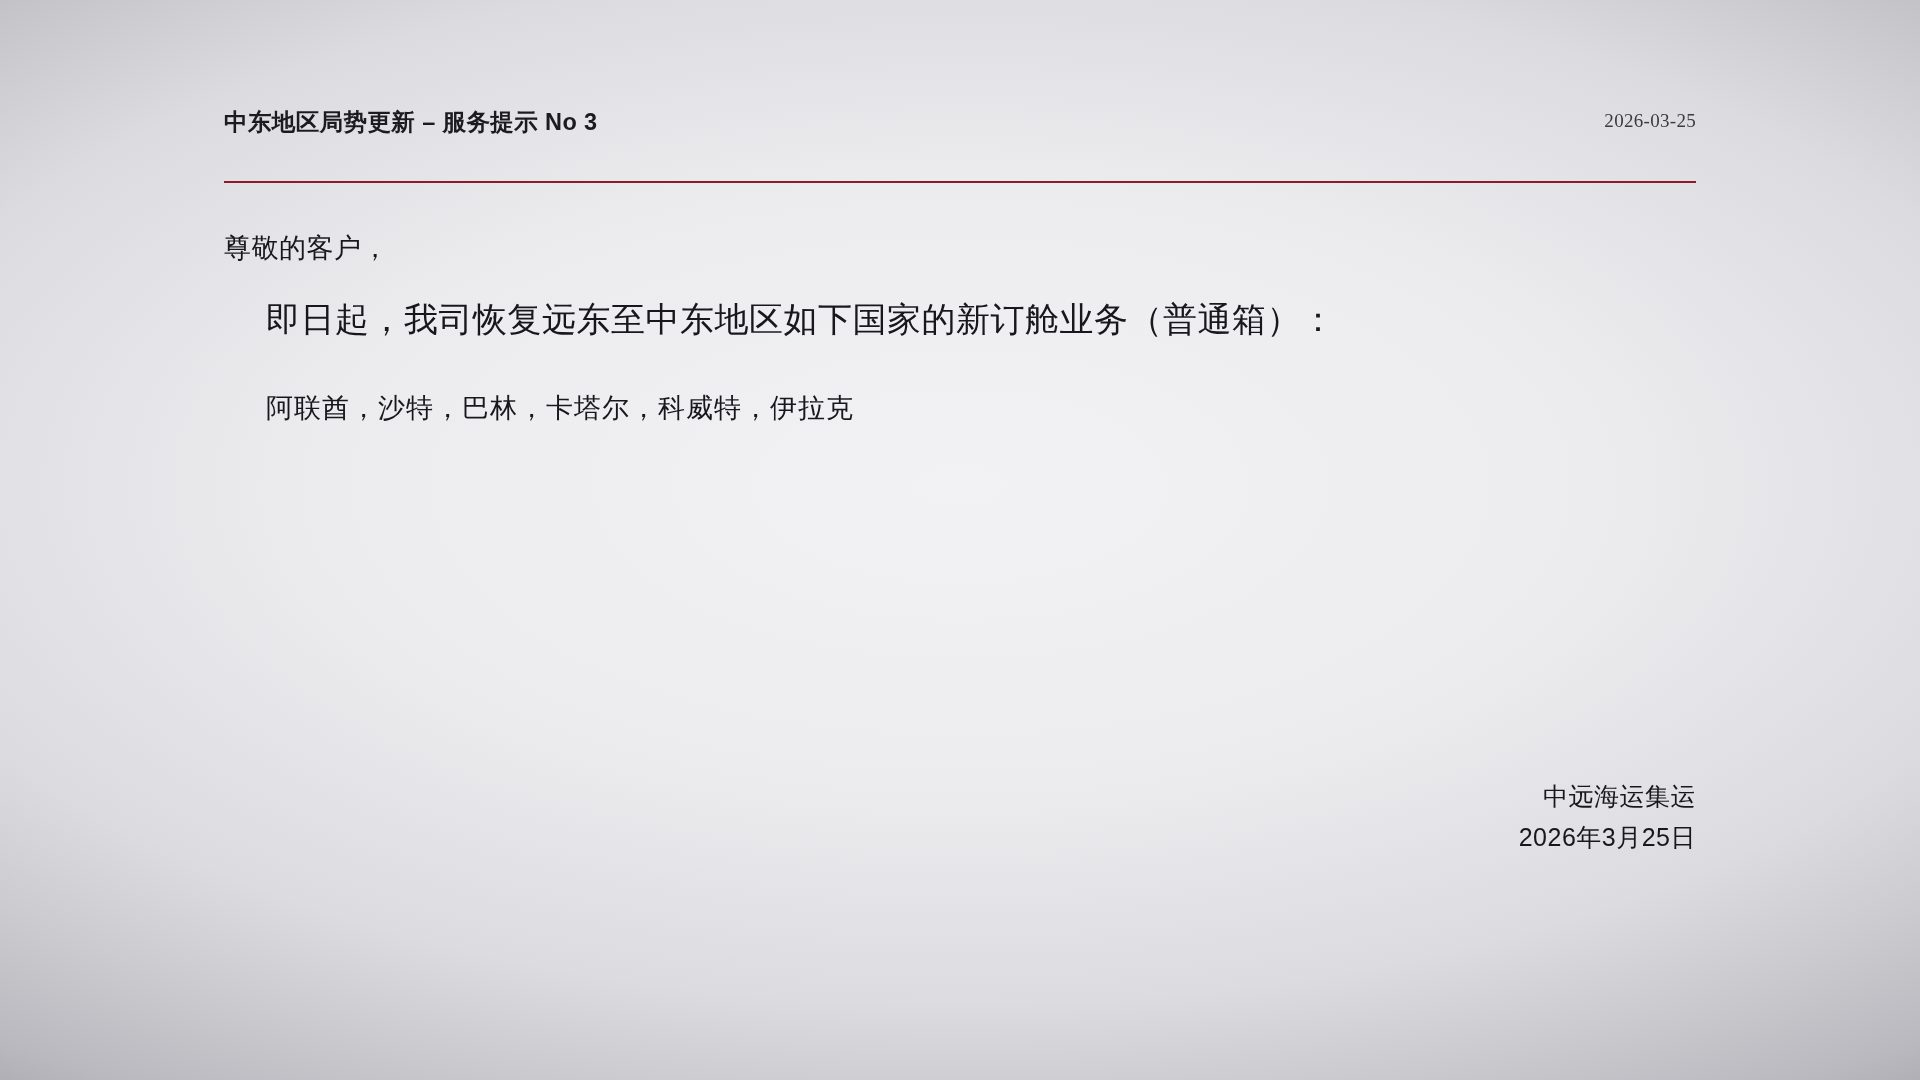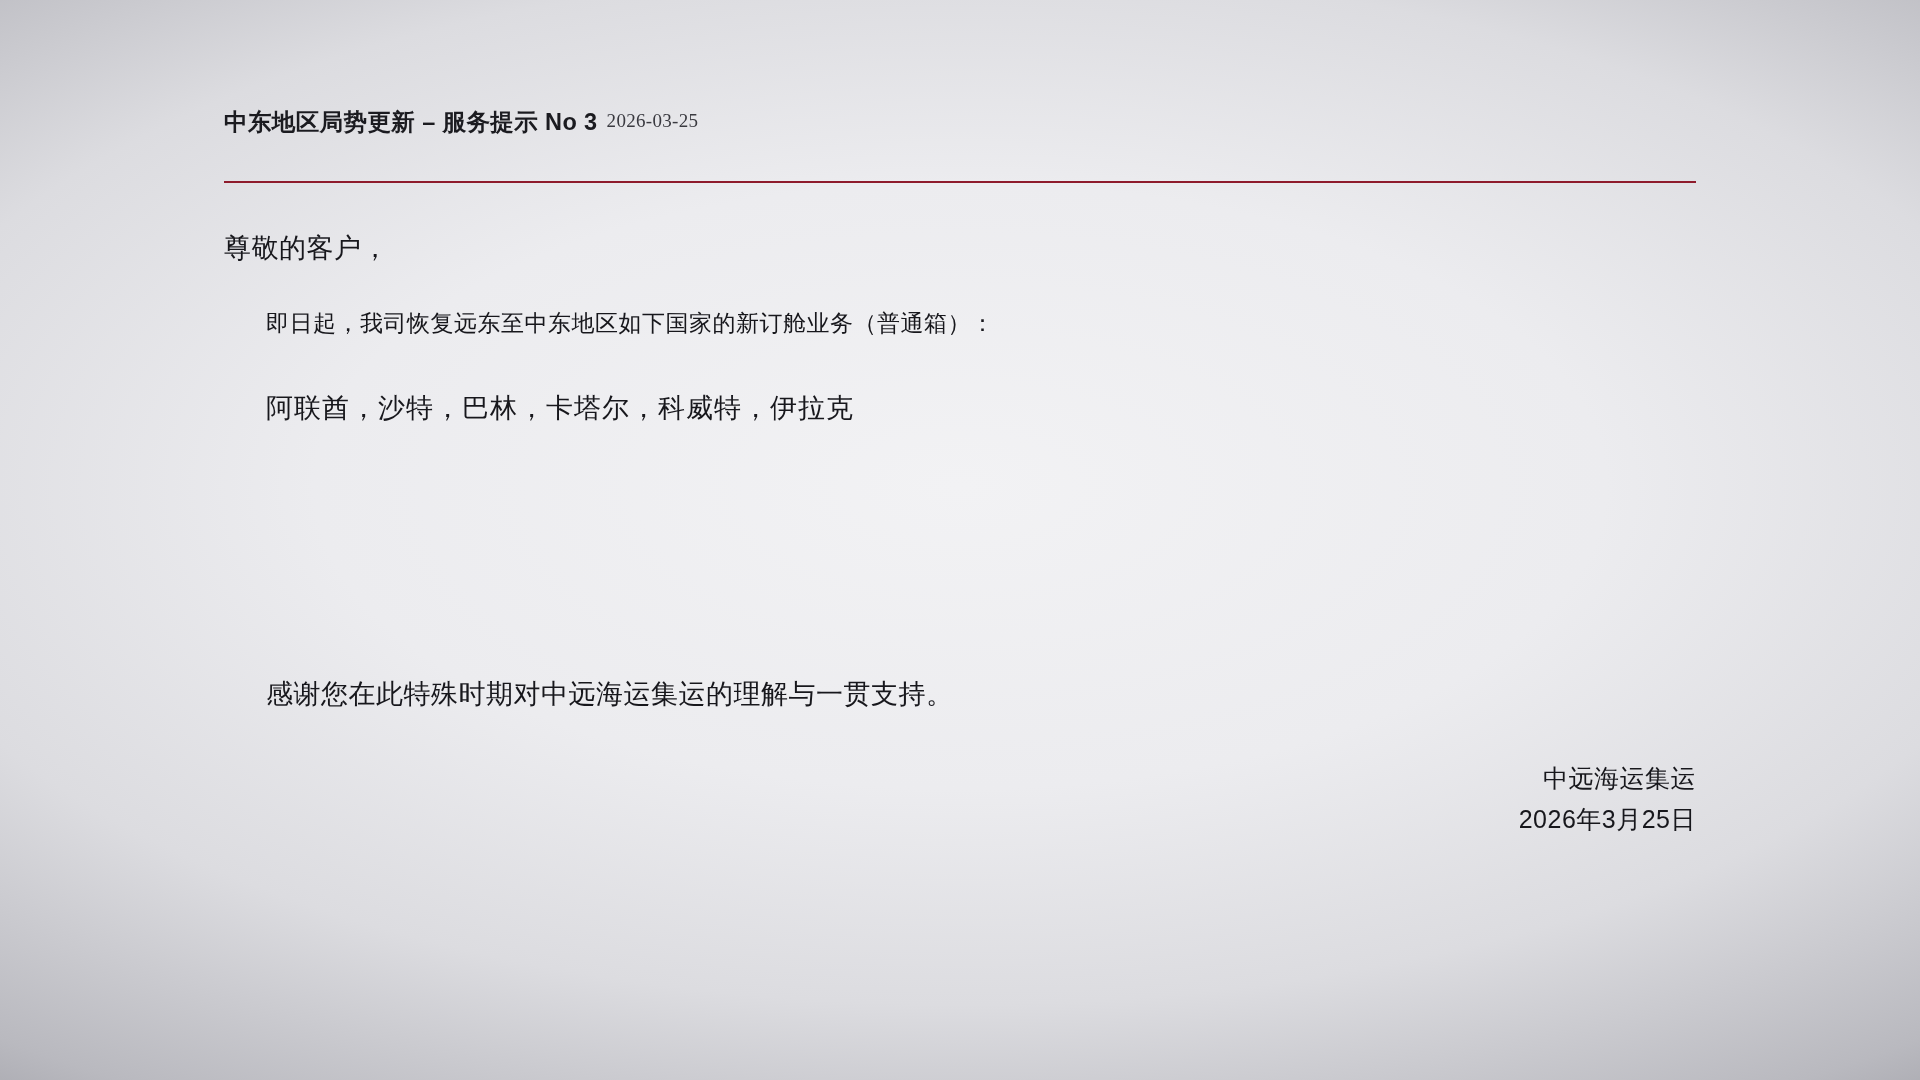--- a/index.html
+++ b/index.html
@@ -49,21 +49,21 @@
   }
 
   
   .header-row {
     position: absolute;
     left: 0;
     top: 108px;
     width: 1472px;
     display: flex;
     align-items: flex-end;
-    gap: 9px;
+    justify-content: space-between;
   }
   .doc-title {
     font-size: 23.5px;
     font-weight: bold;
     color: #1b1b20;
     letter-spacing: 0.4px;
     line-height: 1.2;
   }
   .doc-date {
     font-size: 19px;
@@ -87,23 +87,23 @@
     left: 0;
     top: 230px;
     font-size: 27px;
     color: #17171c;
     letter-spacing: 0.5px;
   }
 
   .para-lead {
     position: absolute;
     left: 42px;
-    top: 306px;
+    top: 294px;
     width: 1420px;
-    font-size: 23px;
+    font-size: 34px;
     color: #17171c;
     letter-spacing: 0.5px;
     line-height: 1.5;
   }
 
   .countries {
     position: absolute;
     left: 42px;
     top: 390px;
     width: 1420px;
@@ -132,21 +132,21 @@
     width: 1420px;
     font-size: 27px;
     color: #17171c;
     letter-spacing: 0.5px;
   }
 
   
   .signature {
     position: absolute;
     right: 0;
-    top: 758px;
+    top: 776px;
     text-align: right;
     font-size: 25px;
     color: #17171c;
     line-height: 1.65;
     letter-spacing: 0.5px;
   }
 </style>
 </head>
 <body>
 
@@ -161,21 +161,20 @@
 
       <div class="rule"></div>
 
       <div class="salutation">尊敬的客户，</div>
 
       <div class="para-lead">即日起，我司恢复远东至中东地区如下国家的新订舱业务（普通箱）：</div>
 
       <div class="countries">阿联酋，沙特，巴林，卡塔尔，科威特，伊拉克</div>
 
 
-      <div class="para-thanks">感谢您在此特殊时期对中远海运集运的理解与一贯支持。</div>
 
       <div class="signature">
         <div>中远海运集运</div>
         <div>2026年3月25日</div>
       </div>
 
     </div>
   </div>
 </div>
 

